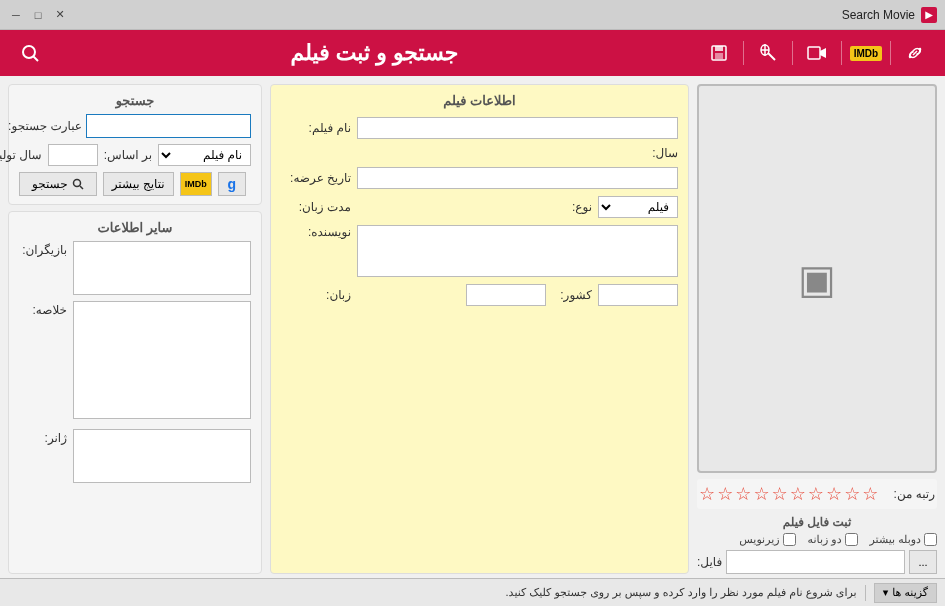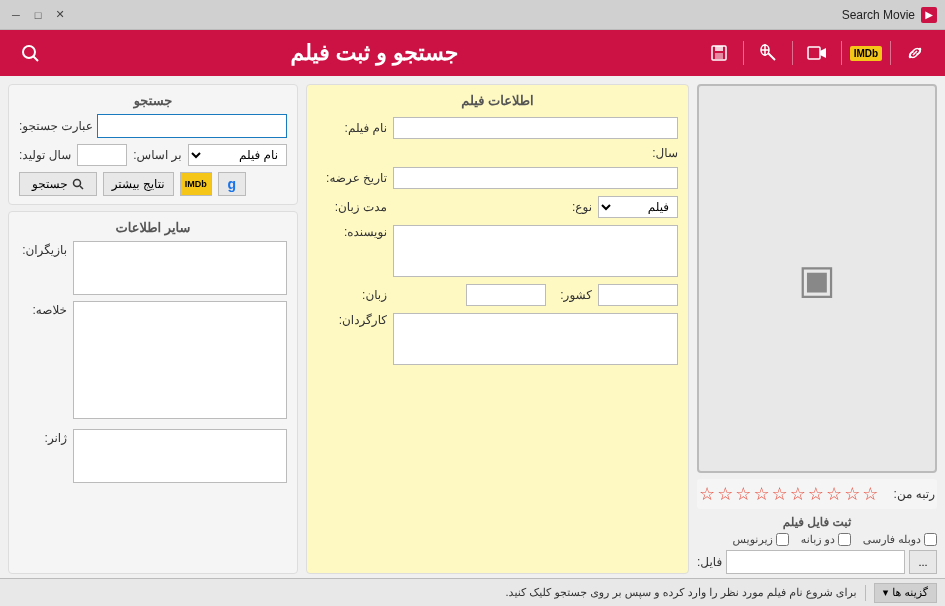--- a/index.html
+++ b/index.html
@@ -166,21 +166,21 @@
     .type-select {
       height: 22px;
       border: 1px solid #bbb; background: white;
       font-size: 12px; padding: 0 4px;
       width: 80px;
     }
     .double-field { display: flex; gap: 6px; flex: 1; align-items: center; }
 
     
     .right-panel {
-      width: 290px;
+      width: 254px;
       display: flex;
       flex-direction: column;
       gap: 6px;
     }
     .search-section {
       background: #f5f5f5;
       border: 1px solid #ddd;
       border-radius: 4px;
       padding: 8px 10px;
     }
@@ -353,21 +353,21 @@
         <span class="star">☆</span>
         <span class="star">☆</span>
       </div>
     </div>
 
     <div class="file-row">
       <div style="font-size:12px;font-weight:bold;color:#555;text-align:center;">ثبت فایل فیلم</div>
       <div class="file-checkboxes">
         <label>
           <input type="checkbox" style="">
-          <span>دوبله فارسی</span>
+          <span>دوبله بیشتر</span>
         </label>
         <label>
           <input type="checkbox" style="">
           <span>دو زبانه</span>
         </label>
         <label>
           <input type="checkbox" style="">
           <span>زیرنویس</span>
         </label>
       </div>
@@ -416,24 +416,20 @@
 
     <div class="form-row">
       <div class="double-field">
         <input type="text" class="form-input-sm" style="">
         <span class="form-label" style="min-width:40px;">کشور:</span>
         <input type="text" class="form-input-sm" style="">
       </div>
       <span class="form-label">زبان:</span>
     </div>
 
-    <div class="form-row" style="align-items:flex-start;">
-      <textarea class="form-textarea-sm" style=""></textarea>
-      <span class="form-label">کارگردان:</span>
-    </div>
   </div>
 
   <div class="right-panel">
 
     <div class="search-section">
       <div class="search-section-title">جستجو</div>
 
       <div class="search-input-row">
         <input type="text" class="search-input" style="">
         <span class="search-label">عبارت جستجو:</span>

